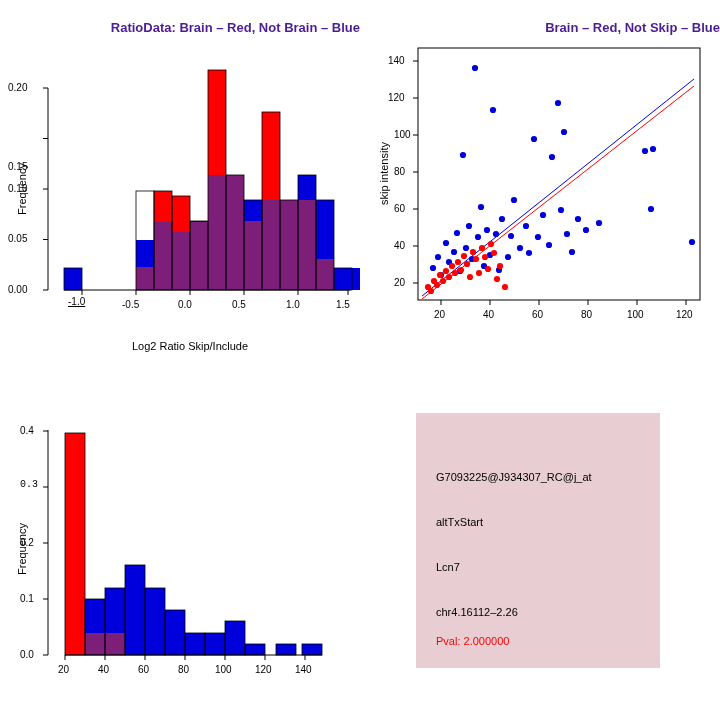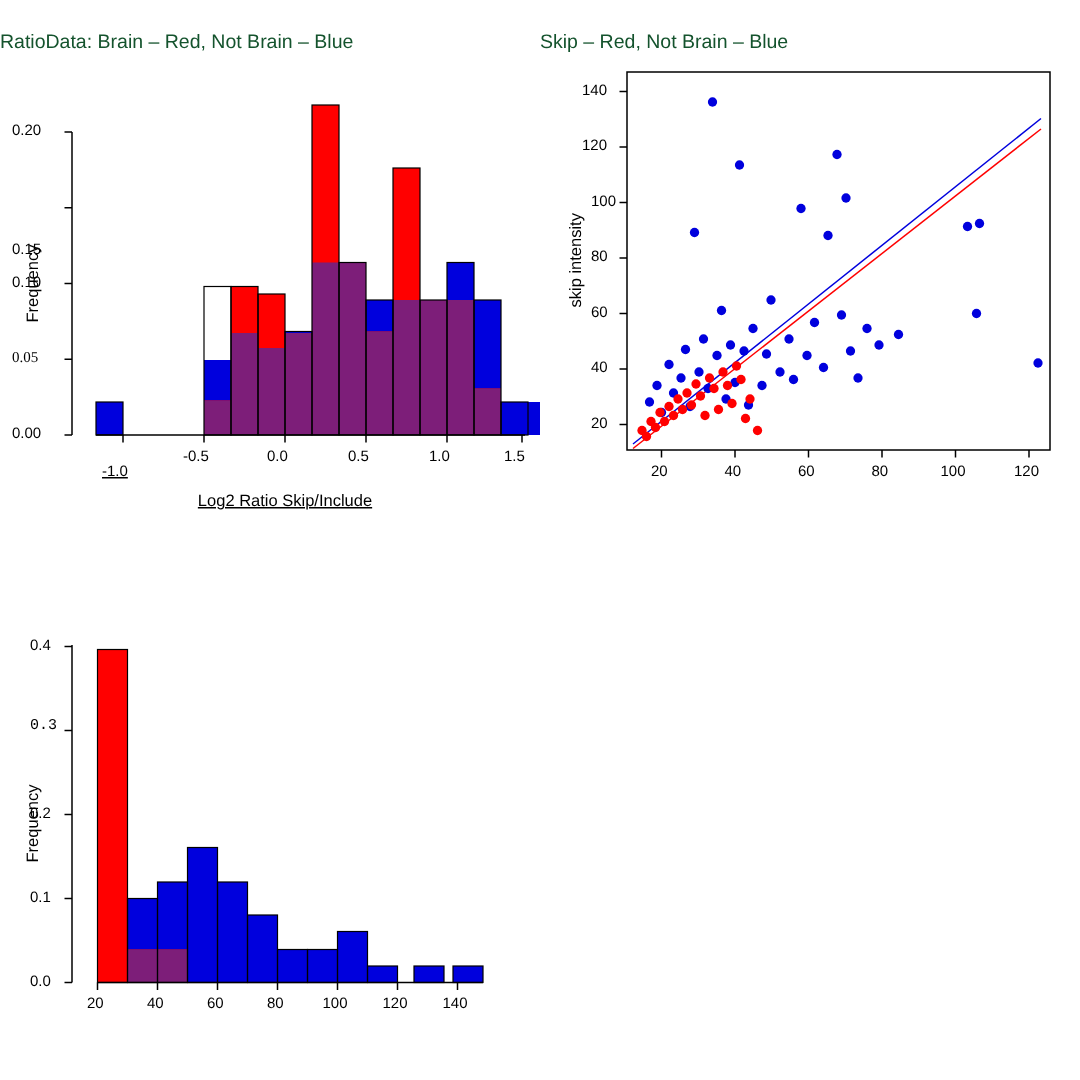--- a/index.html
+++ b/index.html
@@ -1,35 +1,35 @@
 <!DOCTYPE html>
 <html><head>
 <meta charset="utf-8">
 <style>
   html,body{margin:0;padding:0;}
   body{width:720px;height:720px;background:#ffffff;font-family:"Liberation Sans",sans-serif;overflow:hidden;}
   .page{position:relative;width:720px;height:720px;}
   .panel{position:absolute;}
-  .title{font-size:13px;font-weight:normal;color:#14532d;text-align:left;white-space:nowrap;}
+  .title{font-size:13px;font-weight:bold;color:#4c1d95;text-align:right;white-space:nowrap;}
   .axlabel{font-size:11px;color:#000;text-align:center;white-space:nowrap;}
   .ylabel{font-size:11px;color:#000;white-space:nowrap;transform-origin:0 0;transform:rotate(-90deg);position:absolute;}
   .tick{font-size:10px;color:#000;position:absolute;white-space:nowrap;}
   svg{display:block;}
   .infobox{background:#e8cdd2;}
   .infotext{font-size:11px;color:#000;position:absolute;white-space:nowrap;}
   .pval{color:#ff0000;}
 </style>
 </head>
 <body>
 
 <div class="page">
 
   <div class="panel" style="left:0;top:0;width:360px;height:360px;">
     <div class="title" style="position:absolute;left:0;top:20px;width:360px;">RatioData: Brain – Red, Not Brain – Blue</div>
-    <div class="axlabel" style="position:absolute;left:40px;top:328px;width:300px;text-decoration:underline;">Log2 Ratio Skip/Include</div>
+    <div class="axlabel" style="position:absolute;left:40px;top:340px;width:300px;">Log2 Ratio Skip/Include</div>
     <div class="ylabel" style="left:16px;top:215px;">Frequency</div>
     <svg width="360" height="360" style="position:absolute;left:0;top:0;">
 
       <g>
         <rect x="64" y="268" width="18" height="22" fill="#0000dd"></rect>
         <rect x="136" y="240" width="18" height="50" fill="#0000dd"></rect>
         <rect x="154" y="222" width="18" height="68" fill="#0000dd"></rect>
         <rect x="172" y="232" width="18" height="58" fill="#0000dd"></rect>
         <rect x="190" y="221" width="18" height="69" fill="#0000dd"></rect>
         <rect x="208" y="108" width="18" height="182" fill="#0000dd"></rect>
@@ -100,35 +100,35 @@
 
         <line x1="82" y1="290" x2="82" y2="295"></line>
         <line x1="136" y1="290" x2="136" y2="295"></line>
         <line x1="190" y1="290" x2="190" y2="295"></line>
         <line x1="244" y1="290" x2="244" y2="295"></line>
         <line x1="298" y1="290" x2="298" y2="295"></line>
         <line x1="348" y1="290" x2="348" y2="295"></line>
       </g>
     </svg>
     <div class="tick" style="left:8px;top:284px;">0.00</div>
-    <div class="tick" style="left:8px;top:233px;font-family:Liberation Serif, serif;">0.05</div>
+    <div class="tick" style="left:8px;top:233px;">0.05</div>
     <div class="tick" style="left:8px;top:183px;">0.10</div>
     <div class="tick" style="left:8px;top:132px;margin-top:29px;">0.15</div>
     <div class="tick" style="left:8px;top:82px;">0.20</div>
 
-    <div class="tick" style="left:68px;top:309px;text-decoration:underline;">-1.0</div>
+    <div class="tick" style="left:68px;top:296px;text-decoration:underline;">-1.0</div>
     <div class="tick" style="left:122px;top:299px;">-0.5</div>
     <div class="tick" style="left:178px;top:299px;">0.0</div>
     <div class="tick" style="left:232px;top:299px;">0.5</div>
     <div class="tick" style="left:286px;top:299px;">1.0</div>
     <div class="tick" style="left:336px;top:299px;">1.5</div>
   </div>
 
   <div class="panel" style="left:360px;top:0;width:360px;height:360px;">
-    <div class="title" style="position:absolute;left:0;top:20px;width:360px;">Skip – Red, Not Brain – Blue</div>
+    <div class="title" style="position:absolute;left:0;top:20px;width:360px;">Brain – Red, Not Skip – Blue</div>
     <div class="ylabel" style="left:18px;top:205px;">skip intensity</div>
     <svg width="360" height="360" style="position:absolute;left:0;top:0;">
       <rect x="58" y="48" width="282" height="252" fill="none" stroke="#000" stroke-width="1"></rect>
 
       <line x1="62" y1="296" x2="334" y2="79" stroke="#0000dd" stroke-width="1"></line>
       <line x1="62" y1="299" x2="334" y2="86" stroke="#ff0000" stroke-width="1"></line>
 
       <g fill="#0000dd">
         <circle cx="73" cy="268" r="3.1"></circle>
           <circle cx="78" cy="257" r="3.1"></circle>
@@ -307,14 +307,21 @@
 
     <div class="tick" style="left:58px;top:304px;">20</div>
     <div class="tick" style="left:98px;top:304px;">40</div>
     <div class="tick" style="left:138px;top:304px;">60</div>
     <div class="tick" style="left:178px;top:304px;">80</div>
     <div class="tick" style="left:215px;top:304px;">100</div>
     <div class="tick" style="left:255px;top:304px;">120</div>
     <div class="tick" style="left:295px;top:304px;">140</div>
   </div>
 
+  <div class="panel infobox" style="left:416px;top:413px;width:244px;height:255px;">
+    <div class="infotext" style="left:20px;top:58px;">G7093225@J934307_RC@j_at</div>
+    <div class="infotext" style="left:20px;top:103px;">altTxStart</div>
+    <div class="infotext" style="left:20px;top:148px;">Lcn7</div>
+    <div class="infotext" style="left:20px;top:193px;">chr4.16112–2.26</div>
+    <div class="infotext pval" style="left:20px;top:222px;">Pval: 2.000000</div>
+  </div>
 
 </div>
 
 </body></html>

